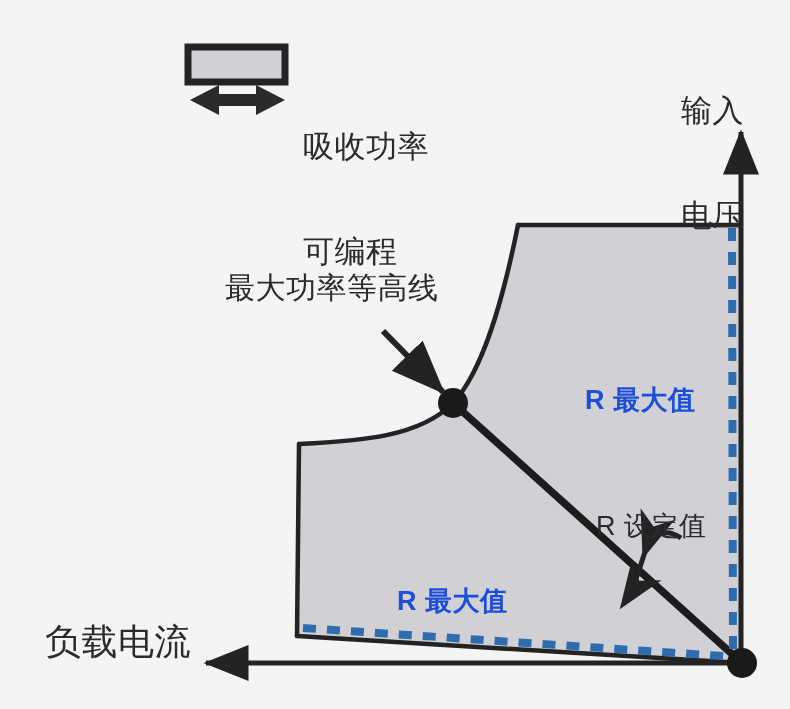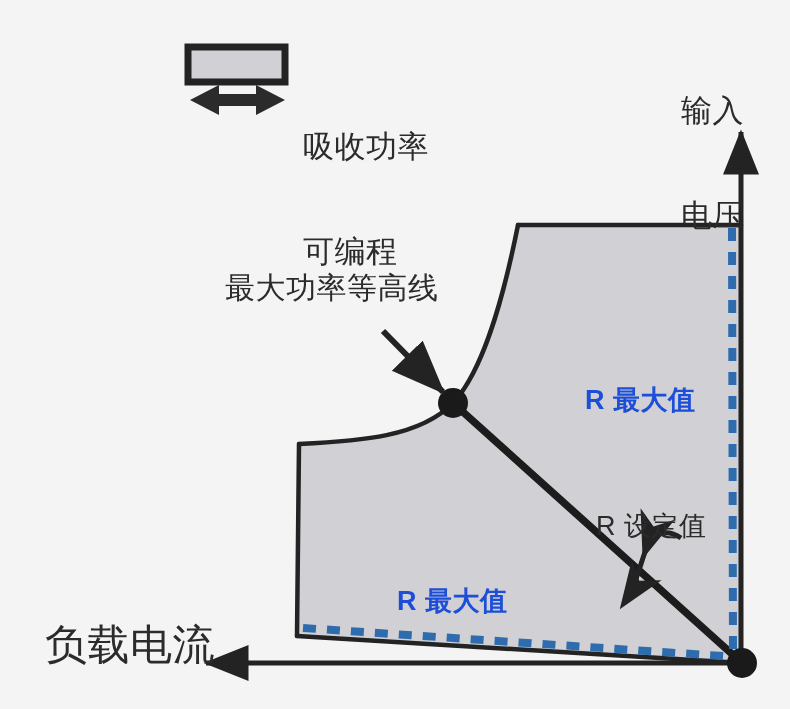--- a/index.html
+++ b/index.html
@@ -51,22 +51,23 @@
     top: 25px;
     font-size: 31px;
     text-align: left;
   }
   #y-axis-label .line {
     display: block;
   }
   #x-axis-label {
     left: 45px;
     top: 645px;
-    font-size: 42px;
+    font-size: 36px;
     transform: translateY(-50%);
+    font-family: Liberation Mono, monospace;
   }
   
   #contour-label {
     left: 225px;
     top: 271px;
     font-size: 30px;
   }
   #r-max-upper-label {
     left: 585px;
     top: 385px;

